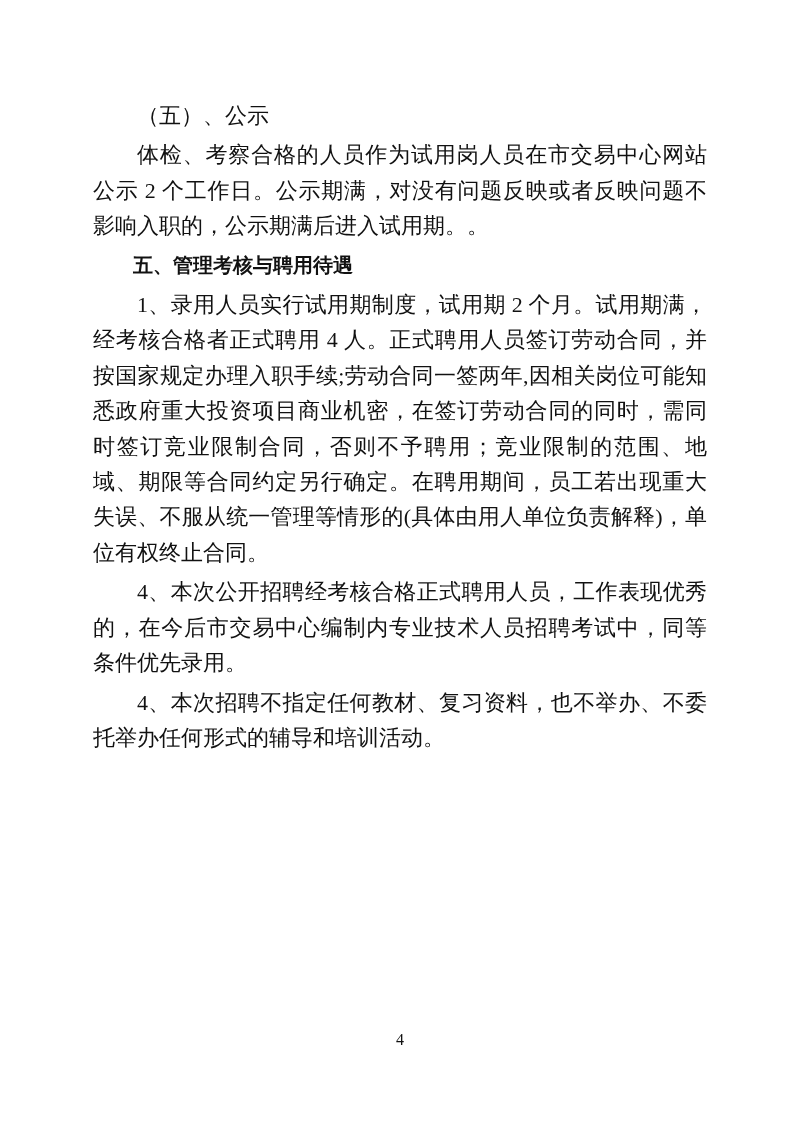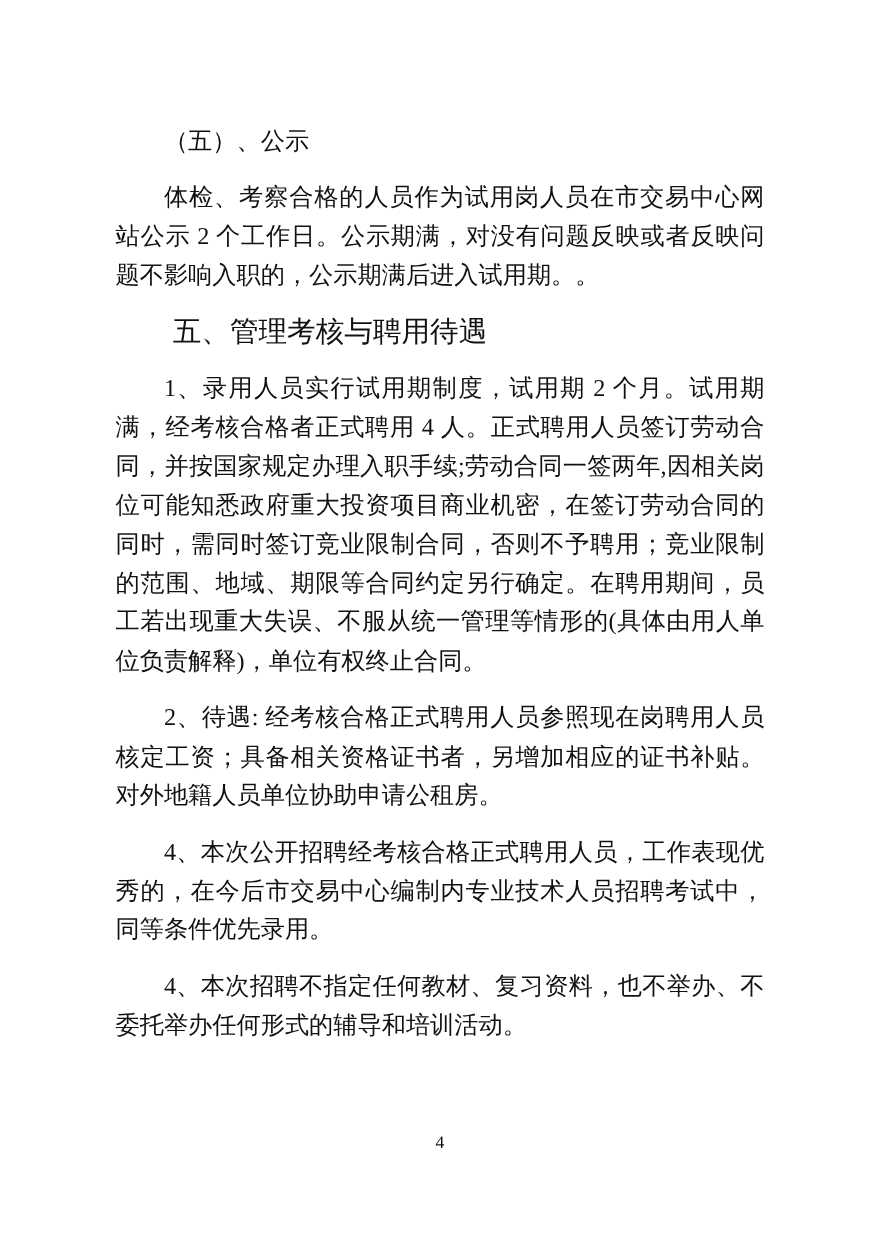--- a/index.html
+++ b/index.html
@@ -21,28 +21,28 @@
     top: 94px;
     width: 622px;
     font-family: "Liberation Serif", "DejaVu Serif", serif;
     font-size: 22px;
     line-height: 35.4px;
     text-align: justify;
     letter-spacing: 0;
   }
   .doc-body p,
   .doc-body h2 {
-    margin: 16px;
+    margin: 4px;
     padding: 0;
     text-indent: 2em;
   }
   .doc-body h2.heading {
     font-family: "Liberation Sans", "DejaVu Sans", sans-serif;
-    font-weight: normal;
-    font-size: 26px;
+    font-weight: bold;
+    font-size: 20px;
     line-height: 35.4px;
   }
   .page-footer {
     position: absolute;
     left: 0;
     top: 1031px;
     width: 100%;
     text-align: center;
     font-family: "Liberation Serif", "DejaVu Serif", serif;
     font-size: 16px;
@@ -51,18 +51,17 @@
 </style>
 </head>
 <body>
 
 <div class="page">
   <div class="doc-body">
     <p class="body">（五）、公示</p>
     <p class="body">体检、考察合格的人员作为试用岗人员在市交易中心网站公示 2 个工作日。公示期满，对没有问题反映或者反映问题不影响入职的，公示期满后进入试用期。。</p>
     <h2 class="heading">五、管理考核与聘用待遇</h2>
     <p class="body">1、录用人员实行试用期制度，试用期 2 个月。试用期满，经考核合格者正式聘用 4 人。正式聘用人员签订劳动合同，并按国家规定办理入职手续;劳动合同一签两年,因相关岗位可能知悉政府重大投资项目商业机密，在签订劳动合同的同时，需同时签订竞业限制合同，否则不予聘用；竞业限制的范围、地域、期限等合同约定另行确定。在聘用期间，员工若出现重大失误、不服从统一管理等情形的(具体由用人单位负责解释)，单位有权终止合同。</p>
-    <p class="body">2、待遇: 经考核合格正式聘用人员参照现在岗聘用人员核定工资；具备相关资格证书者，另增加相应的证书补贴。对外地籍人员单位协助申请公租房。</p>
     <p class="body">4、本次公开招聘经考核合格正式聘用人员，工作表现优秀的，在今后市交易中心编制内专业技术人员招聘考试中，同等条件优先录用。</p>
     <p class="body">4、本次招聘不指定任何教材、复习资料，也不举办、不委托举办任何形式的辅导和培训活动。</p>
   </div>
   <div class="page-footer">4</div>
 </div>
 
 </body></html>

